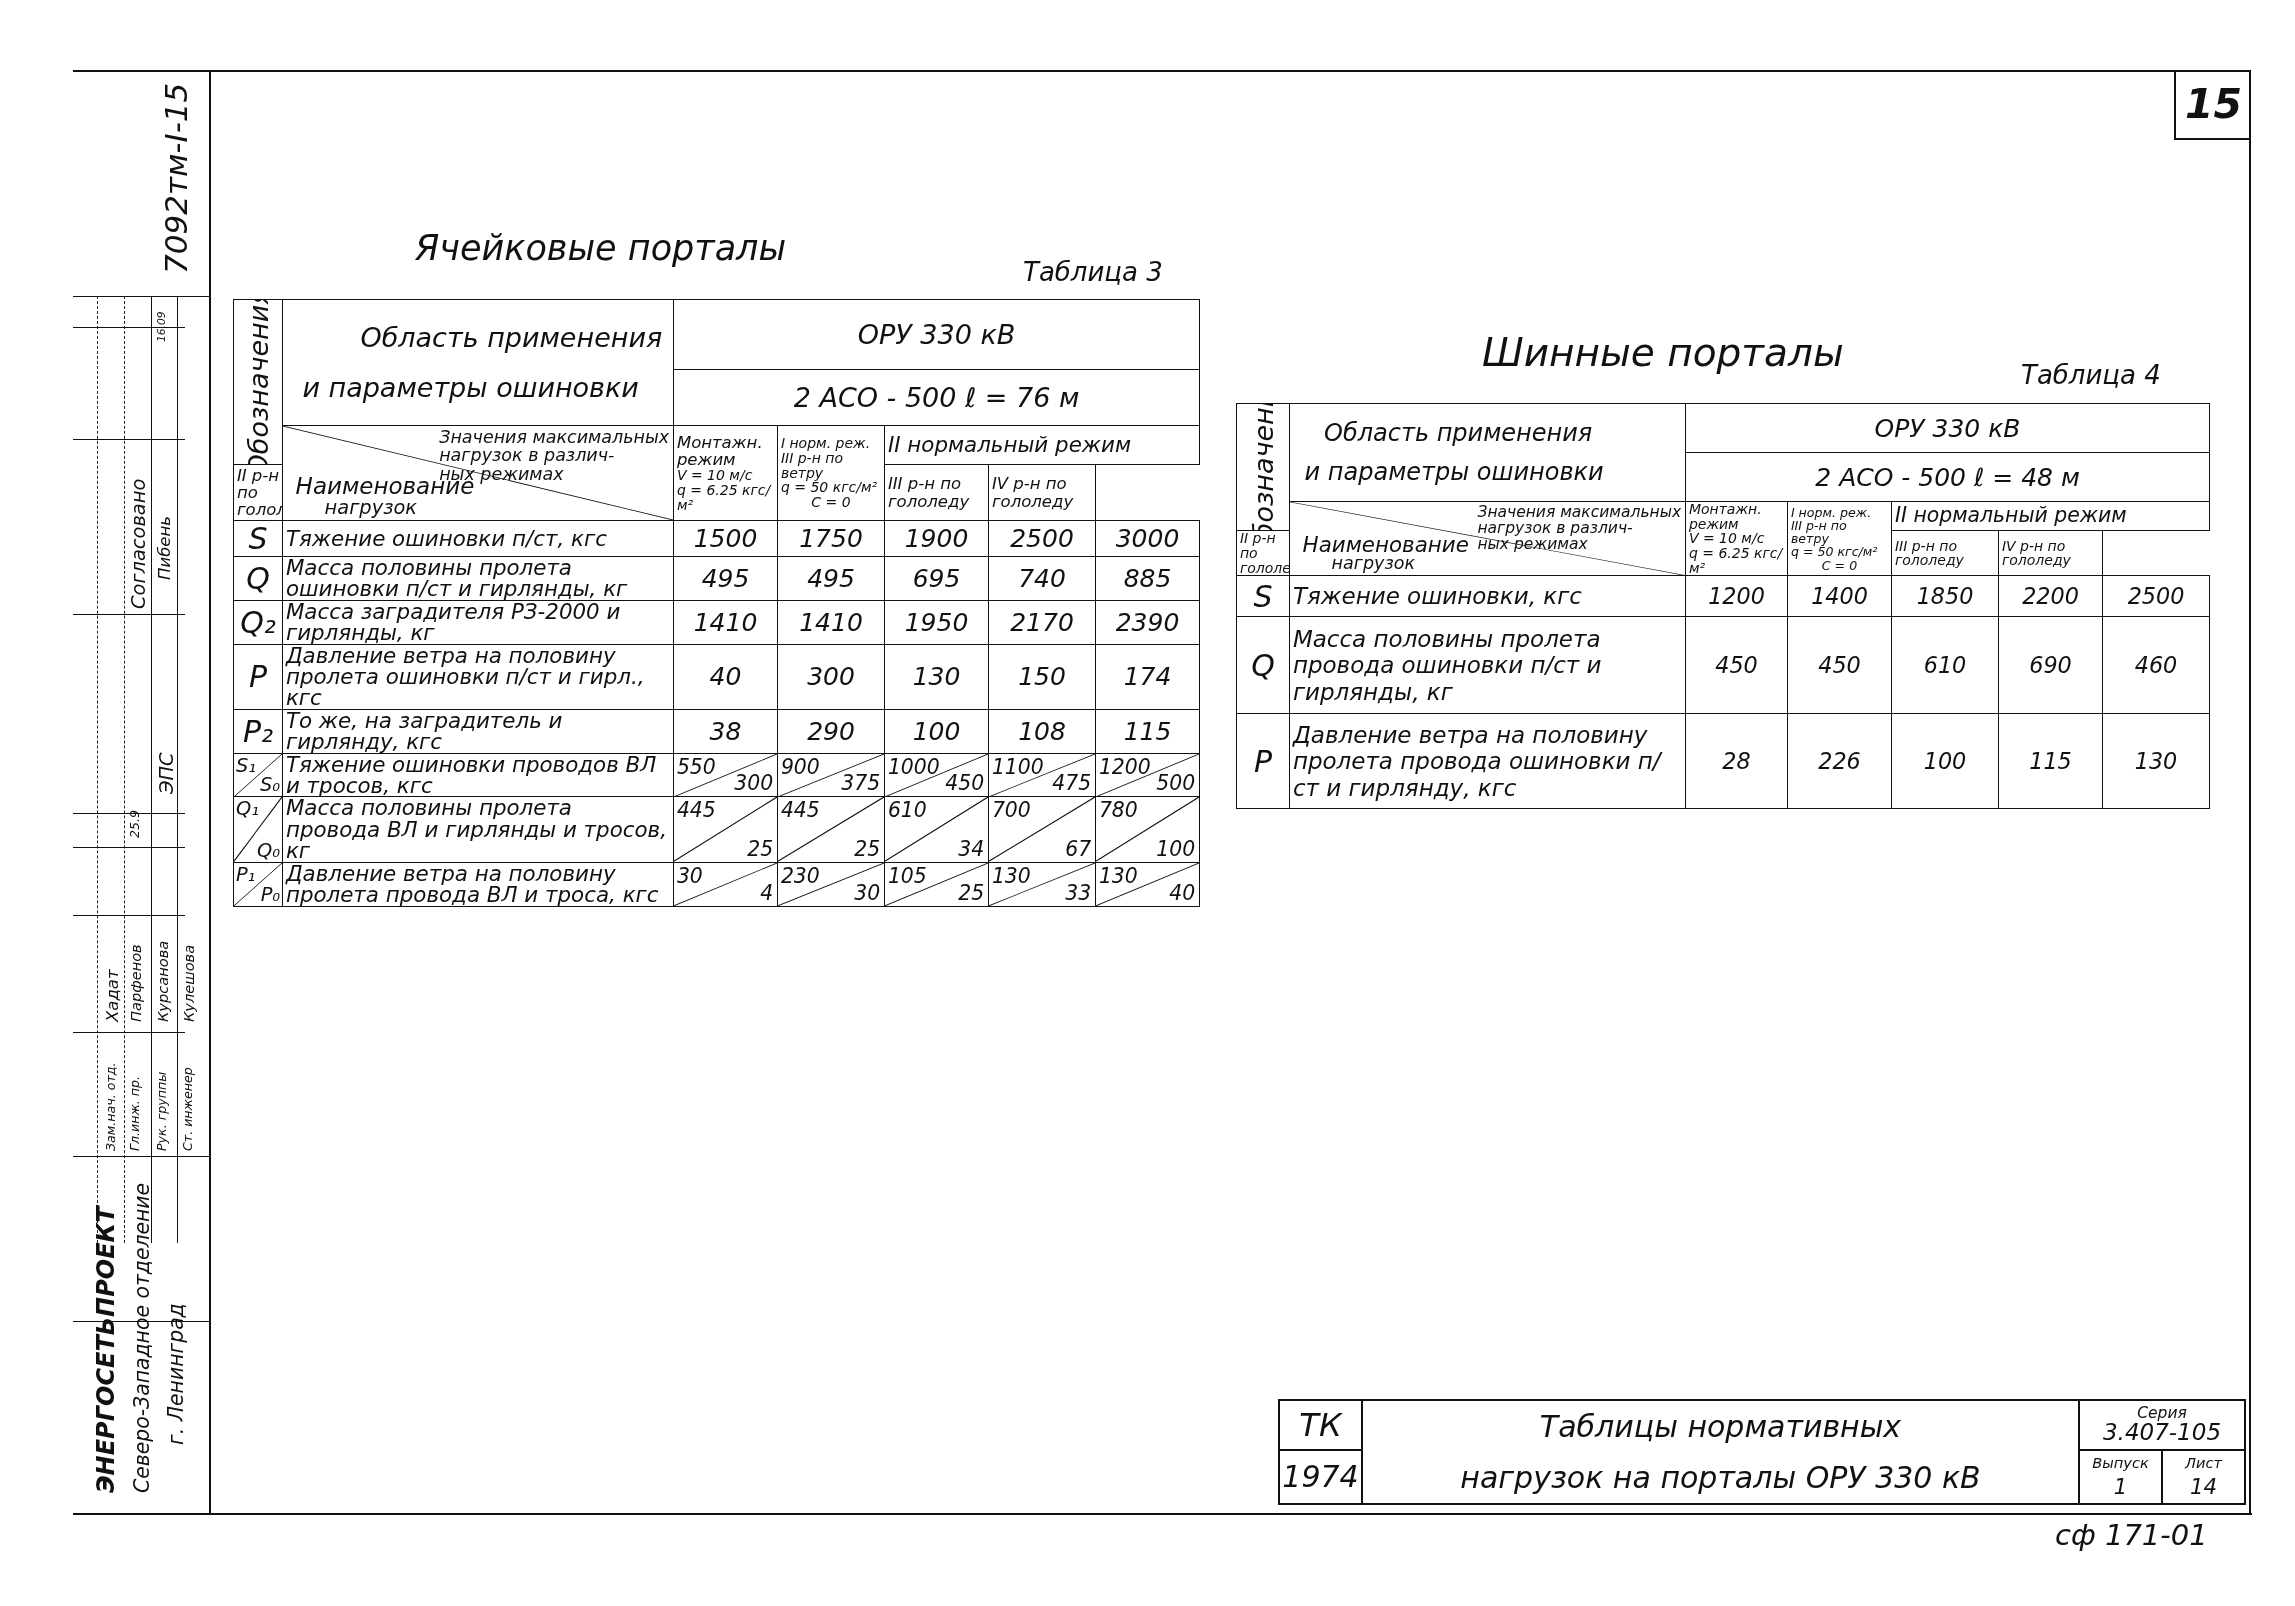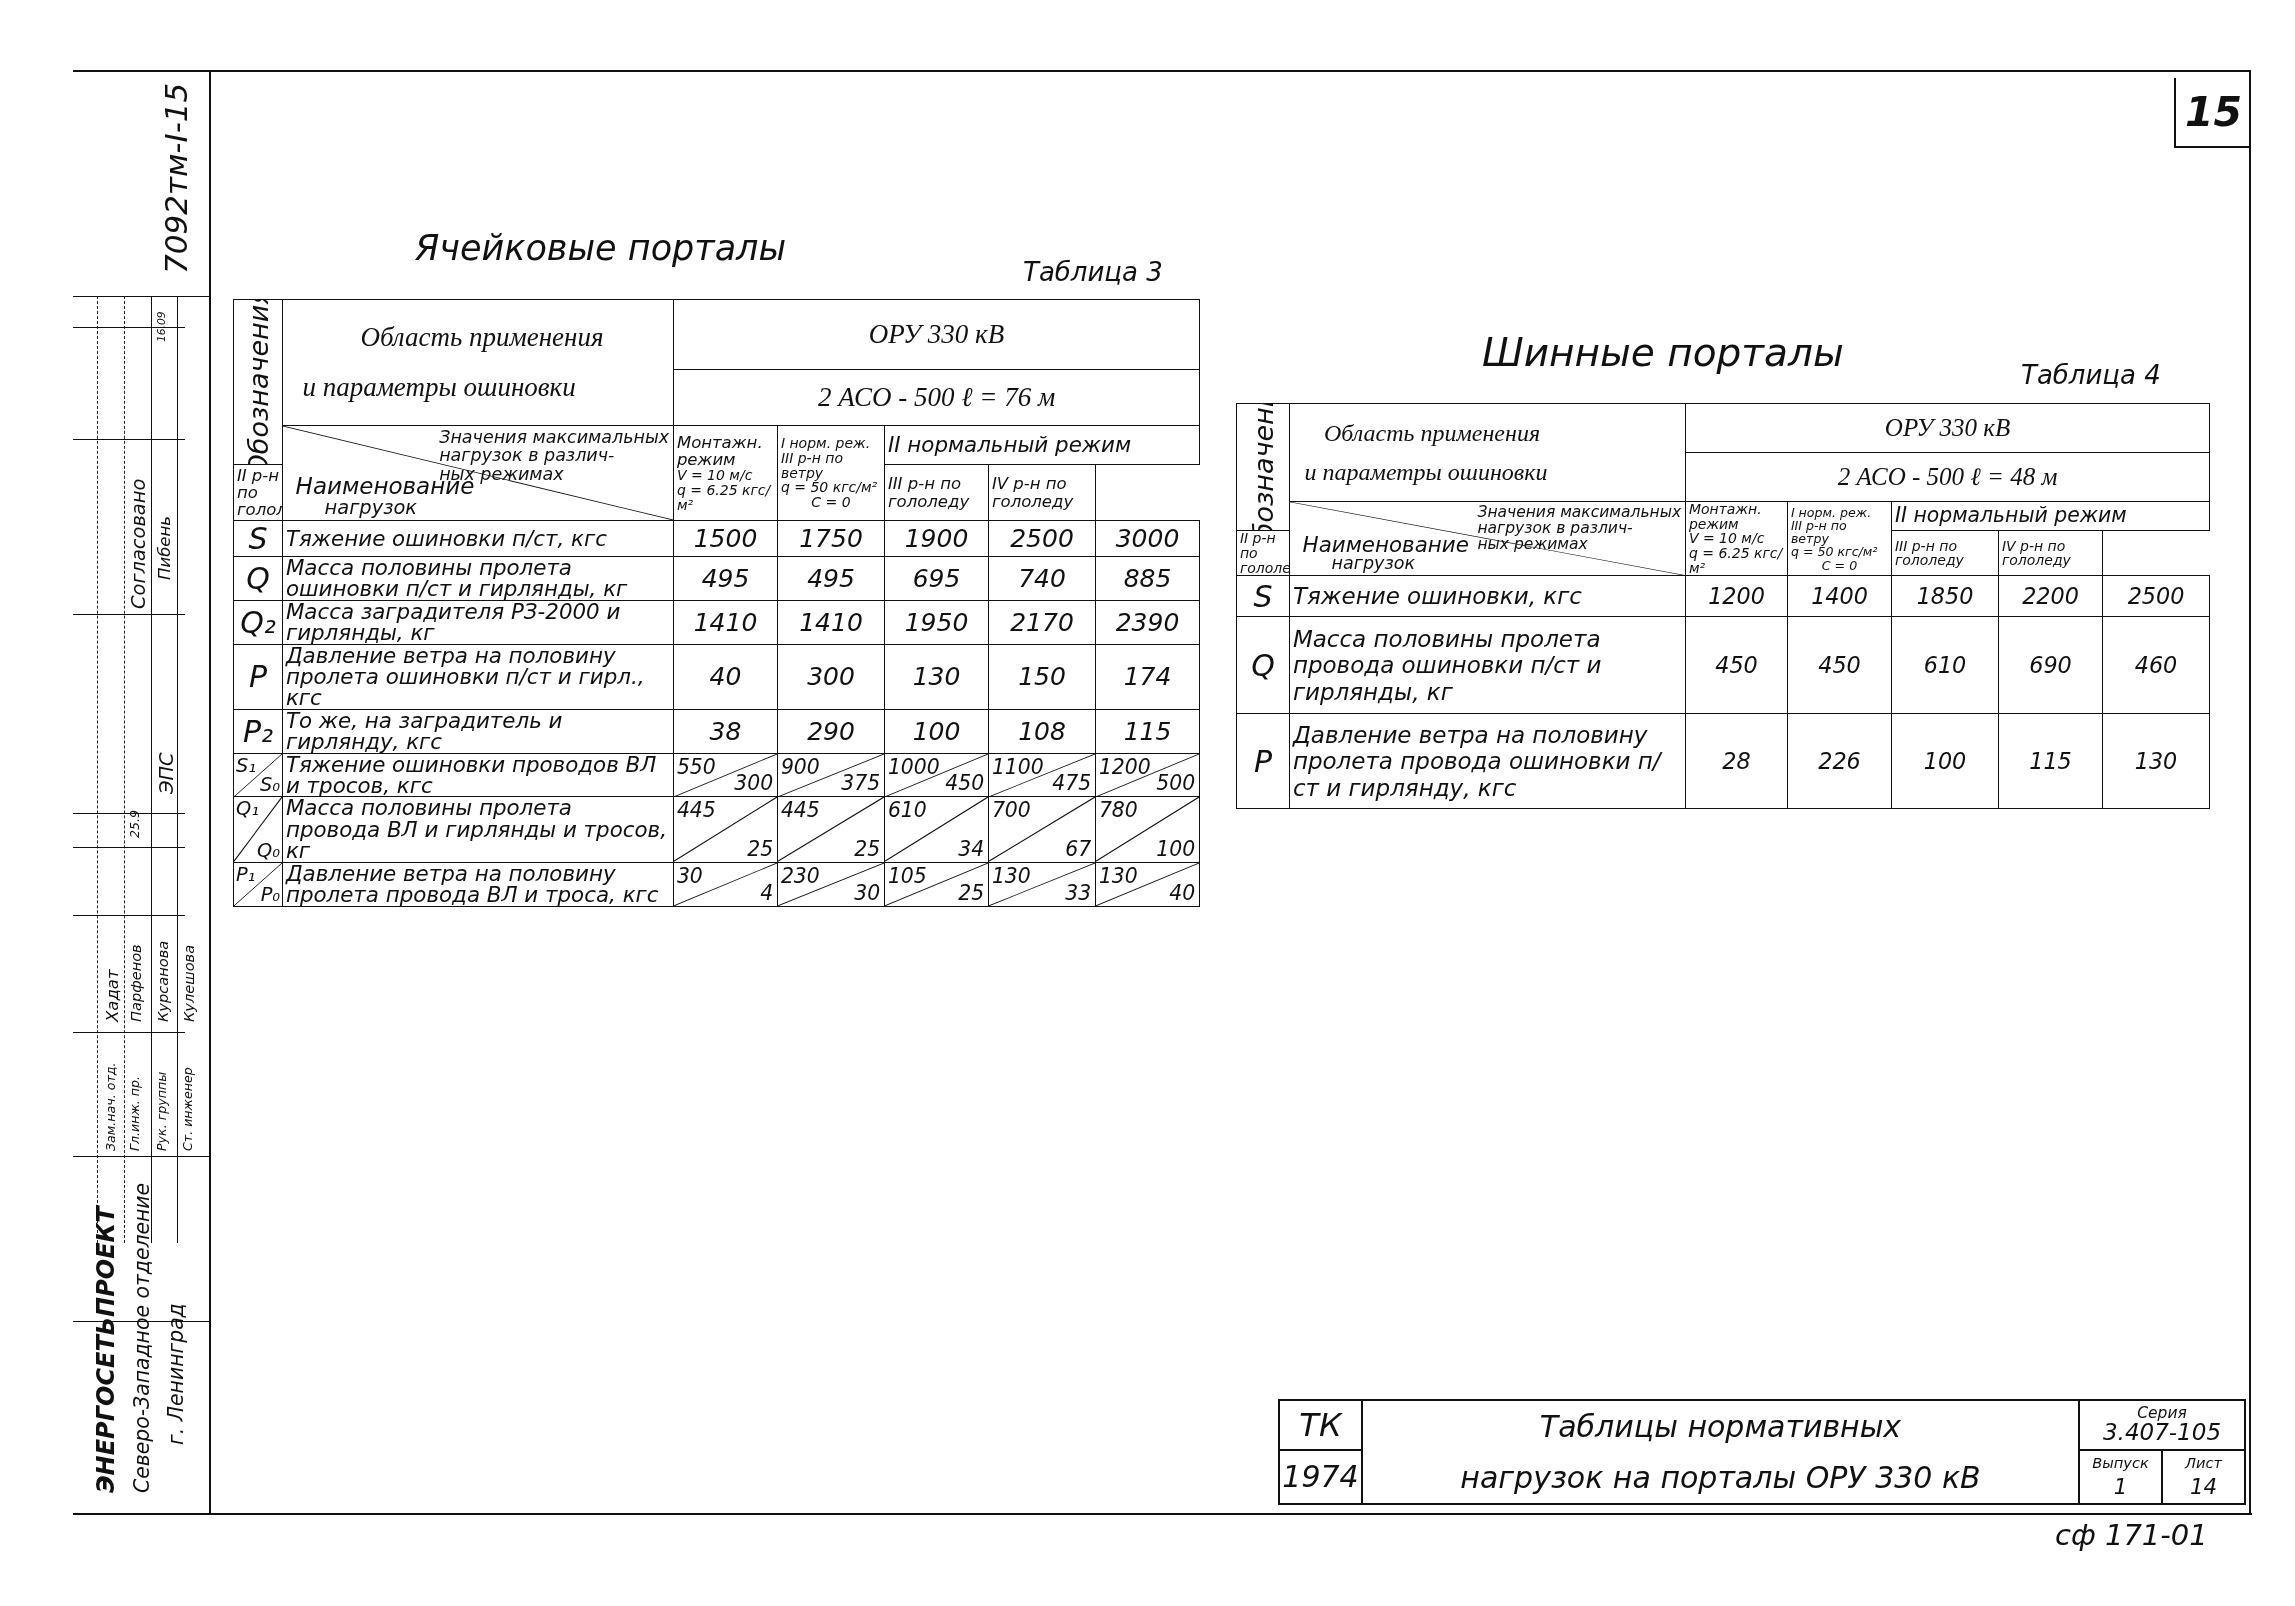--- a/index.html
+++ b/index.html
@@ -3,41 +3,41 @@
 <meta charset="utf-8">
 <style>
   html, body { margin:0; padding:0; background:#ffffff; }
   body { width:2295px; height:1607px; position:relative; overflow:hidden;
          font-family:"DejaVu Sans", sans-serif; color:#111; }
   
   .frame-top { position:absolute; left:73px; top:70px; width:2176px; height:0; border-top:2.9px solid #111; }
   .frame-left { position:absolute; left:209px; top:70px; width:0; height:1445px; border-left:2.9px solid #111; }
   .frame-right { position:absolute; left:2249px; top:70px; width:0; height:1445px; border-left:2.9px solid #111; }
   .frame-bottom { position:absolute; left:73px; top:1513px; width:2179px; height:0; border-top:2.9px solid #111; }
-  .sheet-box { position:absolute; left:2174px; top:78px; width:75px; height:68px;
+  .sheet-box { position:absolute; left:2174px; top:70px; width:75px; height:68px;
                border-left:2.4px solid #111; border-bottom:2.4px solid #111; display:flex;
                align-items:center; justify-content:center; font-size:41px; font-style:italic; font-weight:bold; }
 
   
   .strip { position:absolute; left:73px; top:70px; width:136px; height:1443px; }
   .vtext { position:absolute; transform-origin:left top; transform:rotate(-90deg); white-space:nowrap; font-style:italic; }
   .strip-line-h { position:absolute; height:0; border-top:1.9px solid #111; }
   .strip-line-v { position:absolute; width:0; border-left:1.5px dashed #222; }
   .strip-line-vs { position:absolute; width:0; border-left:1.9px solid #111; }
 
   
   .title { position:absolute; font-style:italic; white-space:nowrap; }
 
   table.t { position:absolute; border-collapse:collapse; table-layout:fixed; }
   table.t td { border:1.9px solid #111; padding:0 2.9px; font-style:italic; vertical-align:middle; overflow:hidden; }
   .c { text-align:center; }
   .sym { text-align:center; font-size:30px; }
   .num { text-align:center; font-size:25px; }
   .desc { font-size:21.4px; line-height:1.0; }
-  .hdr-big { font-size:27px;font-family:Liberation Serif, serif; }
+  .hdr-big { font-size:27px; }
   .hdr-small { font-size:16.5px; line-height:1.05; }
   .hdr-tiny { font-size:14px; line-height:1.05; }
   .vert-hdr { position:relative; }
   .vert-hdr span { position:absolute; left:50%; top:50%; transform:translate(-50%,-50%) rotate(-90deg); white-space:nowrap; font-size:27px; }
   .diag-cell { position:relative; padding:0 !important; }
   .diag-cell svg { position:absolute; left:0; top:0; width:100%; height:100%; }
   .diag-hdr-top { position:absolute; right:3.9px; top:1.9px; text-align:left; font-size:17.5px; line-height:1.05; }
   .diag-hdr-bot { position:absolute; left:12.6px; bottom:2.9px; font-size:23px; line-height:1.0; }
   .diag-hdr-bot small { display:block; font-size:19.4px; padding-left:29px; }
   .split-top { position:absolute; left:2.9px; top:1px; font-size:20.4px; }

